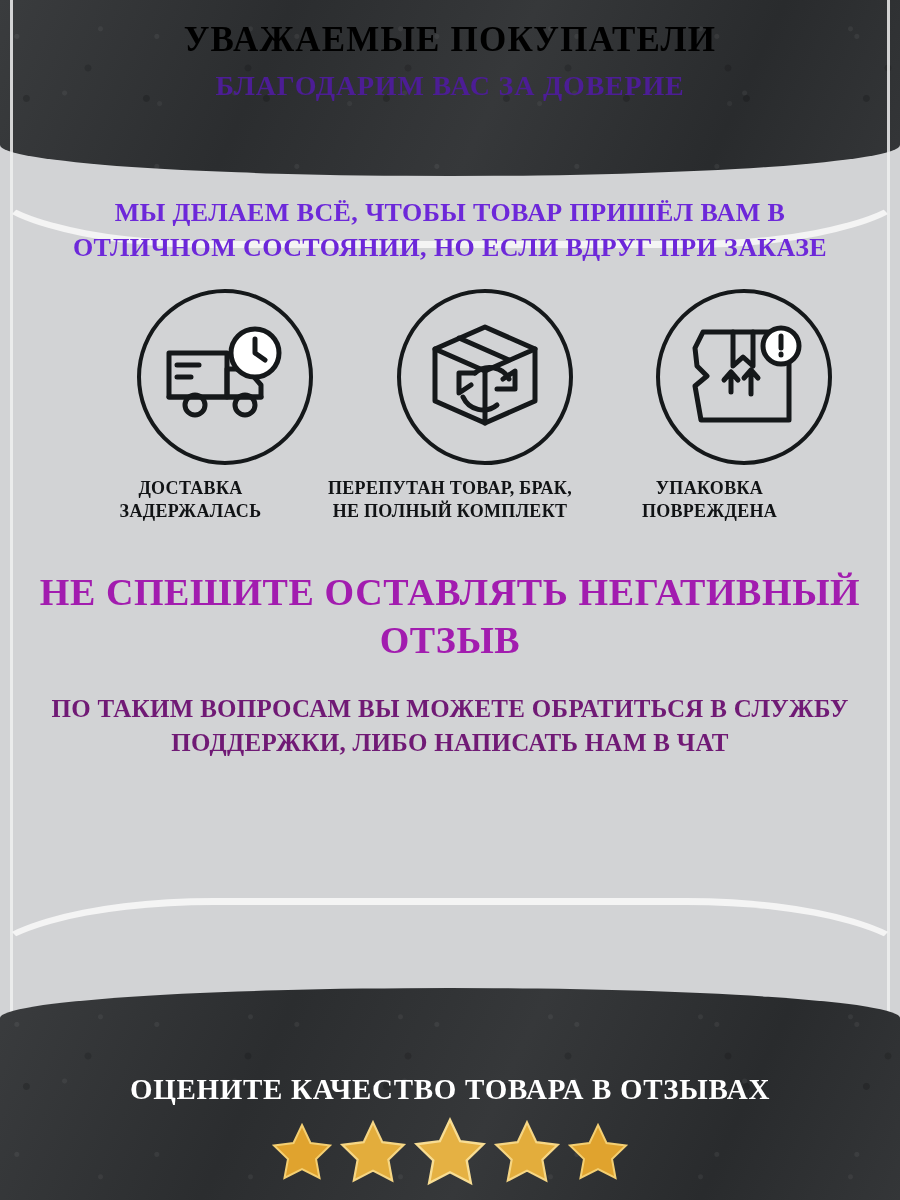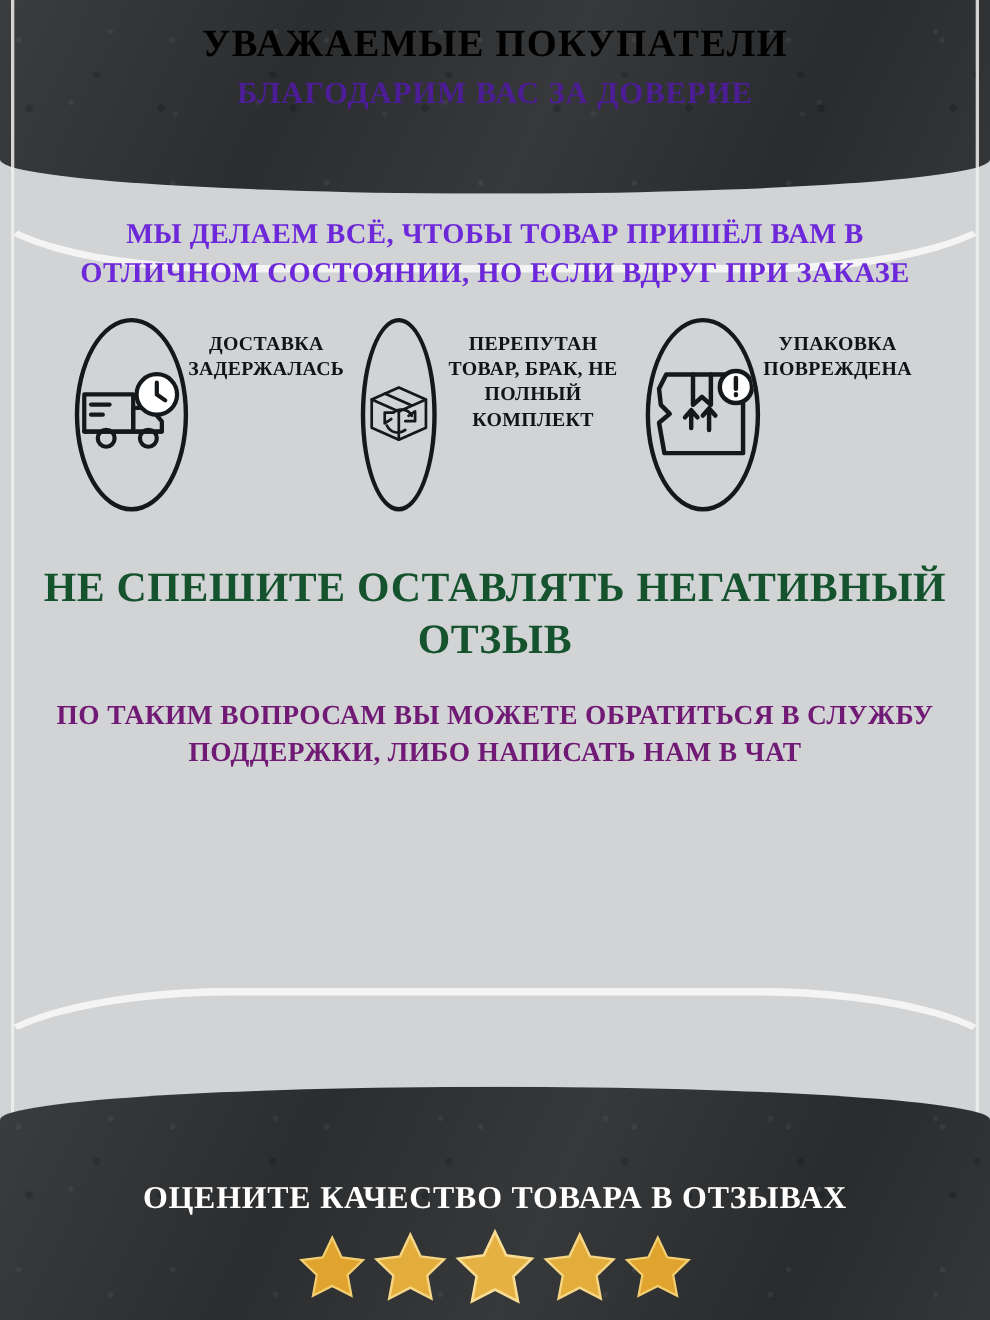--- a/index.html
+++ b/index.html
@@ -134,22 +134,22 @@
   .icons-row {
     display: flex;
     justify-content: space-between;
     align-items: flex-start;
     margin-top: 24px;
     padding: 0 38px;
   }
   .icon-col {
     width: 245px;
     display: flex;
-    flex-direction: row;
-    align-items: flex-start;
+    flex-direction: column;
+    align-items: flex-end;
   }
   .icon-circle {
     width: 168px;
     height: 168px;
     border: 4px solid #15181a;
     border-radius: 50%;
     display: flex;
     align-items: center;
     justify-content: center;
     overflow: hidden;
@@ -159,21 +159,21 @@
     color: #111315;
     font-size: 18px;
     font-weight: bold;
     line-height: 1.28;
     letter-spacing: 0.3px;
     text-transform: uppercase;
   }
 
   .headline {
     margin-top: 46px;
-    color: #14532d;
+    color: #a21caf;
     font-size: 38px;
     font-weight: bold;
     line-height: 1.25;
     letter-spacing: 0.6px;
     text-transform: uppercase;
   }
   .subtext {
     margin-top: 28px;
     color: #701a75;
     font-size: 25px;

